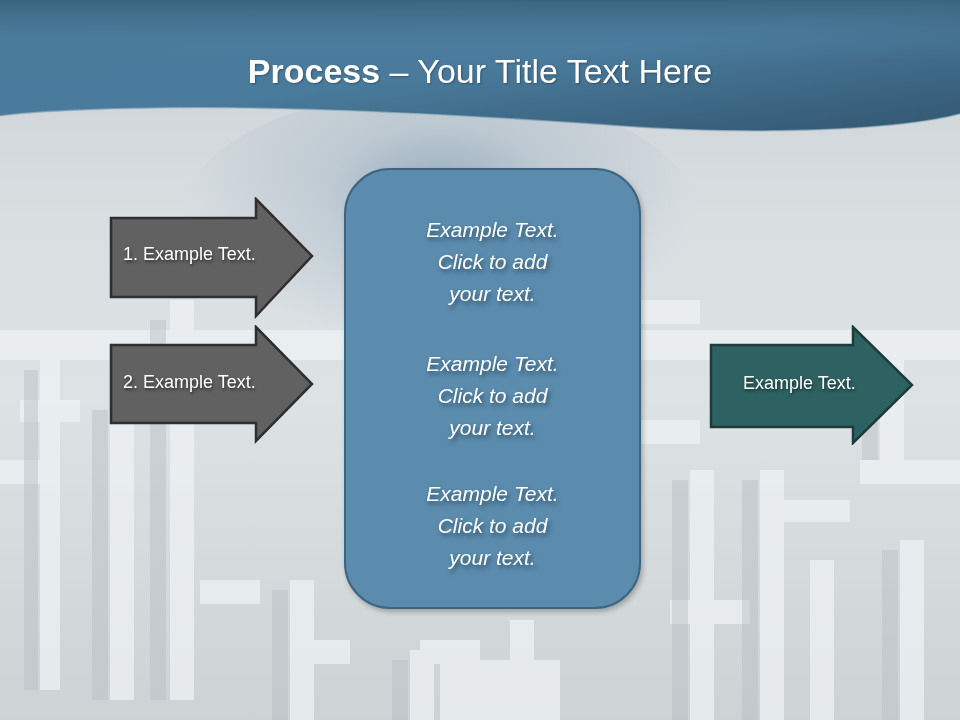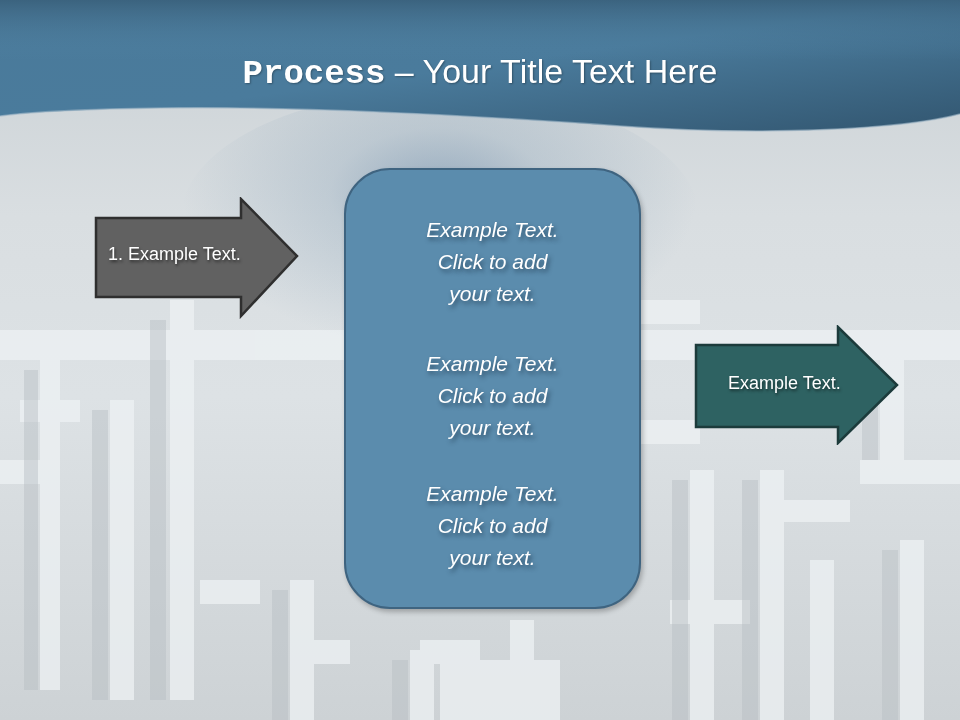--- a/index.html
+++ b/index.html
@@ -6,22 +6,22 @@
   body { width:960px; height:720px; overflow:hidden; position:relative;
          font-family:"Liberation Sans", sans-serif; background:#d5dadd; }
   .slide { position:absolute; left:0; top:0; width:960px; height:720px; overflow:hidden;
            background: linear-gradient(180deg,#c9d0d4 0%,#d9dee1 30%,#dde2e5 55%,#cdd2d5 100%); }
   .maze { position:absolute; left:0; top:0; width:960px; height:720px; }
   .eye { position:absolute; left:180px; top:90px; width:520px; height:260px; border-radius:50%;
          background: radial-gradient(ellipse at 50% 40%, rgba(70,110,150,0.45) 0%, rgba(120,150,175,0.25) 30%, rgba(200,208,214,0) 70%); }
   .header { position:absolute; left:0; top:0; width:960px; height:140px; }
   .title { position:absolute; left:0; top:52px; width:960px; text-align:center; color:#ffffff;
            font-size:34px; letter-spacing:0px; text-shadow:1px 1px 2px rgba(0,0,0,0.3); }
-  .title .bold { font-weight:bold;font-family:Liberation Mono, monospace; }
-  .arrow { position:absolute; }
+  .title .bold { font-weight:bold; }
+  .arrow { position:absolute;margin-left:15px; }
   .arrow .label { position:absolute; color:#ffffff; font-size:18px; white-space:nowrap;
                   text-shadow:1px 2px 3px rgba(0,0,0,0.55); }
   .center-box { position:absolute; left:344px; top:168px; width:293px; height:437px;
                 background:#5b8cad; border:2px solid #3f6480; border-radius:46px;
                 box-shadow:2px 3px 5px rgba(0,0,0,0.25); }
   .center-box .block { position:absolute; left:0; width:100%; text-align:center; color:#ffffff;
                        font-style:italic; font-size:21px; line-height:32px;
                        text-shadow:2px 3px 4px rgba(20,40,60,0.6); }
 </style>
 </head>
@@ -91,20 +91,26 @@
     <span class="bold">Process</span><span> – Your Title Text Here</span>
   </div>
 
   <div class="arrow" style="left:94px; top:197px; width:206px; height:122px;">
     <svg width="206" height="122" viewBox="0 0 206 122">
       <polygon points="2,21 147,21 147,2 203,59 147,119 147,100 2,100" fill="#616161" stroke="#2f2f2f" stroke-width="2.5" stroke-linejoin="miter"></polygon>
     </svg>
     <span class="label" style="left:14px; top:47px;">1. Example Text.</span>
   </div>
 
+  <div class="arrow" style="left:94px; top:325px; width:206px; height:120px;">
+    <svg width="206" height="120" viewBox="0 0 206 120">
+      <polygon points="2,20 147,20 147,2 203,59 147,116 147,98 2,98" fill="#616161" stroke="#2f2f2f" stroke-width="2.5" stroke-linejoin="miter"></polygon>
+    </svg>
+    <span class="label" style="left:14px; top:47px;">2. Example Text.</span>
+  </div>
 
 
   <div class="center-box">
     <div class="block" style="top:44px;">
       <div>Example Text.</div>
       <div>Click  to add</div>
       <div>your text.</div>
     </div>
     <div class="block" style="top:178px;">
       <div>Example Text.</div>

